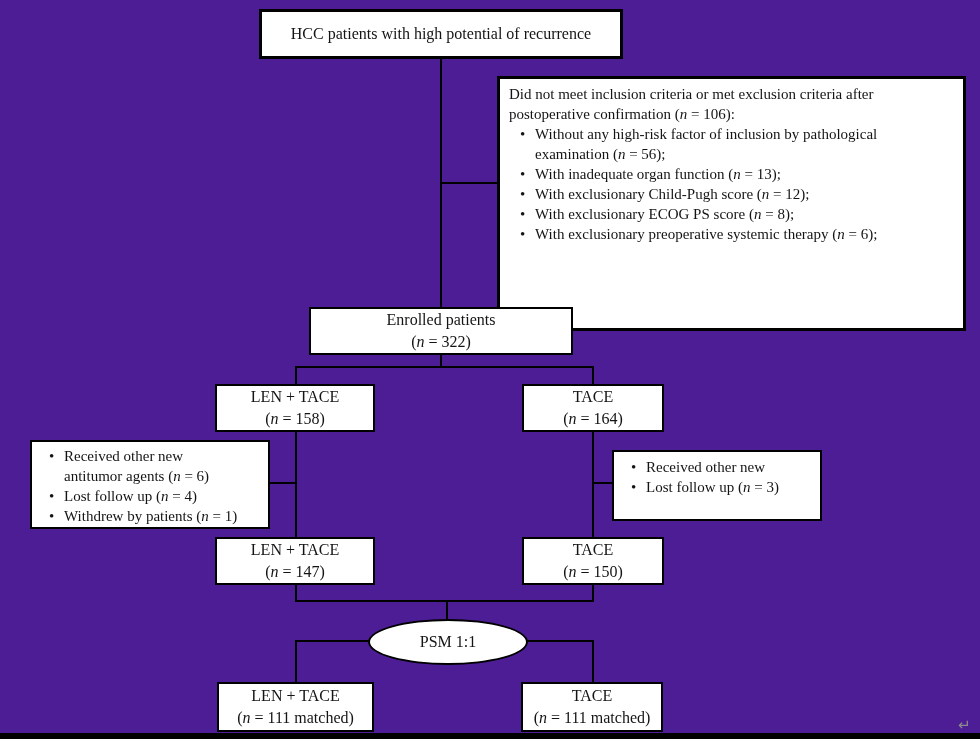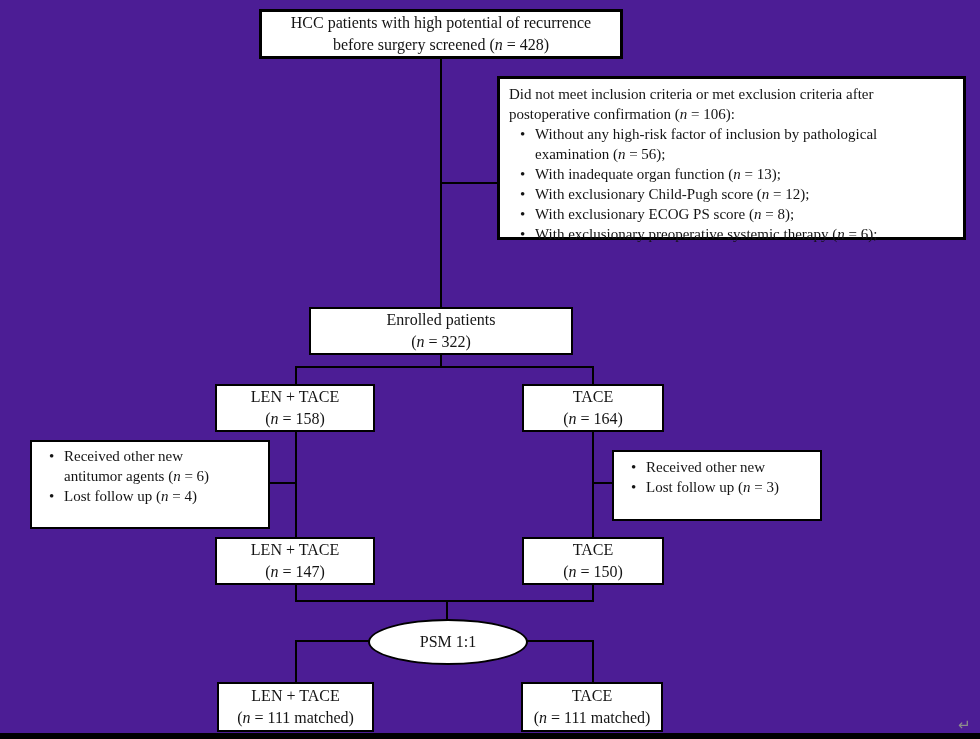--- a/index.html
+++ b/index.html
@@ -90,24 +90,23 @@
   <div class="line" style="left:592px; top:584px; width:2px;  height:18px;"></div>
   <div class="line" style="left:295px; top:600px; width:299px;height:2px;"></div>
   <div class="line" style="left:446px; top:601px; width:2px;  height:21px;"></div>
   <div class="line" style="left:295px; top:640px; width:75px; height:2px;"></div>
   <div class="line" style="left:526px; top:640px; width:68px; height:2px;"></div>
   <div class="line" style="left:295px; top:641px; width:2px;  height:42px;"></div>
   <div class="line" style="left:592px; top:641px; width:2px;  height:42px;"></div>
 
   <div class="node thick" style="left:259px; top:9px; width:364px; height:50px;">
     <span class="bl">HCC patients with high potential of recurrence</span>
-    <span class="bl">before surgery screened (<i>n</i> = 428)</span>
   </div>
 
-  <div class="textbox" style="left:497px; top:76px; width:469px; height:164px;">
+  <div class="textbox" style="left:497px; top:76px; width:469px; height:255px;">
     <span class="bl">Did not meet inclusion criteria or met exclusion criteria after</span>
     <span class="bl">postoperative confirmation (<i>n</i> = 106):</span>
     <ul class="bullets">
       <li>
         <span class="bl">Without any high-risk factor of inclusion by pathological</span>
         <span class="bl">examination (<i>n</i> = 56);</span>
       </li>
       <li>
           <span class="bl">With inadequate organ function (<i>n</i> = 13);</span>
         </li>
@@ -139,20 +138,23 @@
 
   <div class="textbox thin" style="left:30px; top:440px; width:240px; height:89px; padding:4px 6px;">
     <ul class="bullets">
       <li>
         <span class="bl">Received other new</span>
         <span class="bl">antitumor agents (<i>n</i> = 6)</span>
       </li>
       <li>
           <span class="bl">Lost follow up (<i>n</i> = 4)</span>
         </li>
+      <li>
+          <span class="bl">Withdrew by patients (<i>n</i> = 1)</span>
+        </li>
     </ul>
   </div>
 
   <div class="textbox thin" style="left:612px; top:450px; width:210px; height:71px; padding:5px 6px;">
     <ul class="bullets">
       <li>
         <span class="bl">Received other new</span>
       </li>
       <li>
           <span class="bl">Lost follow up (<i>n</i> = 3)</span>

